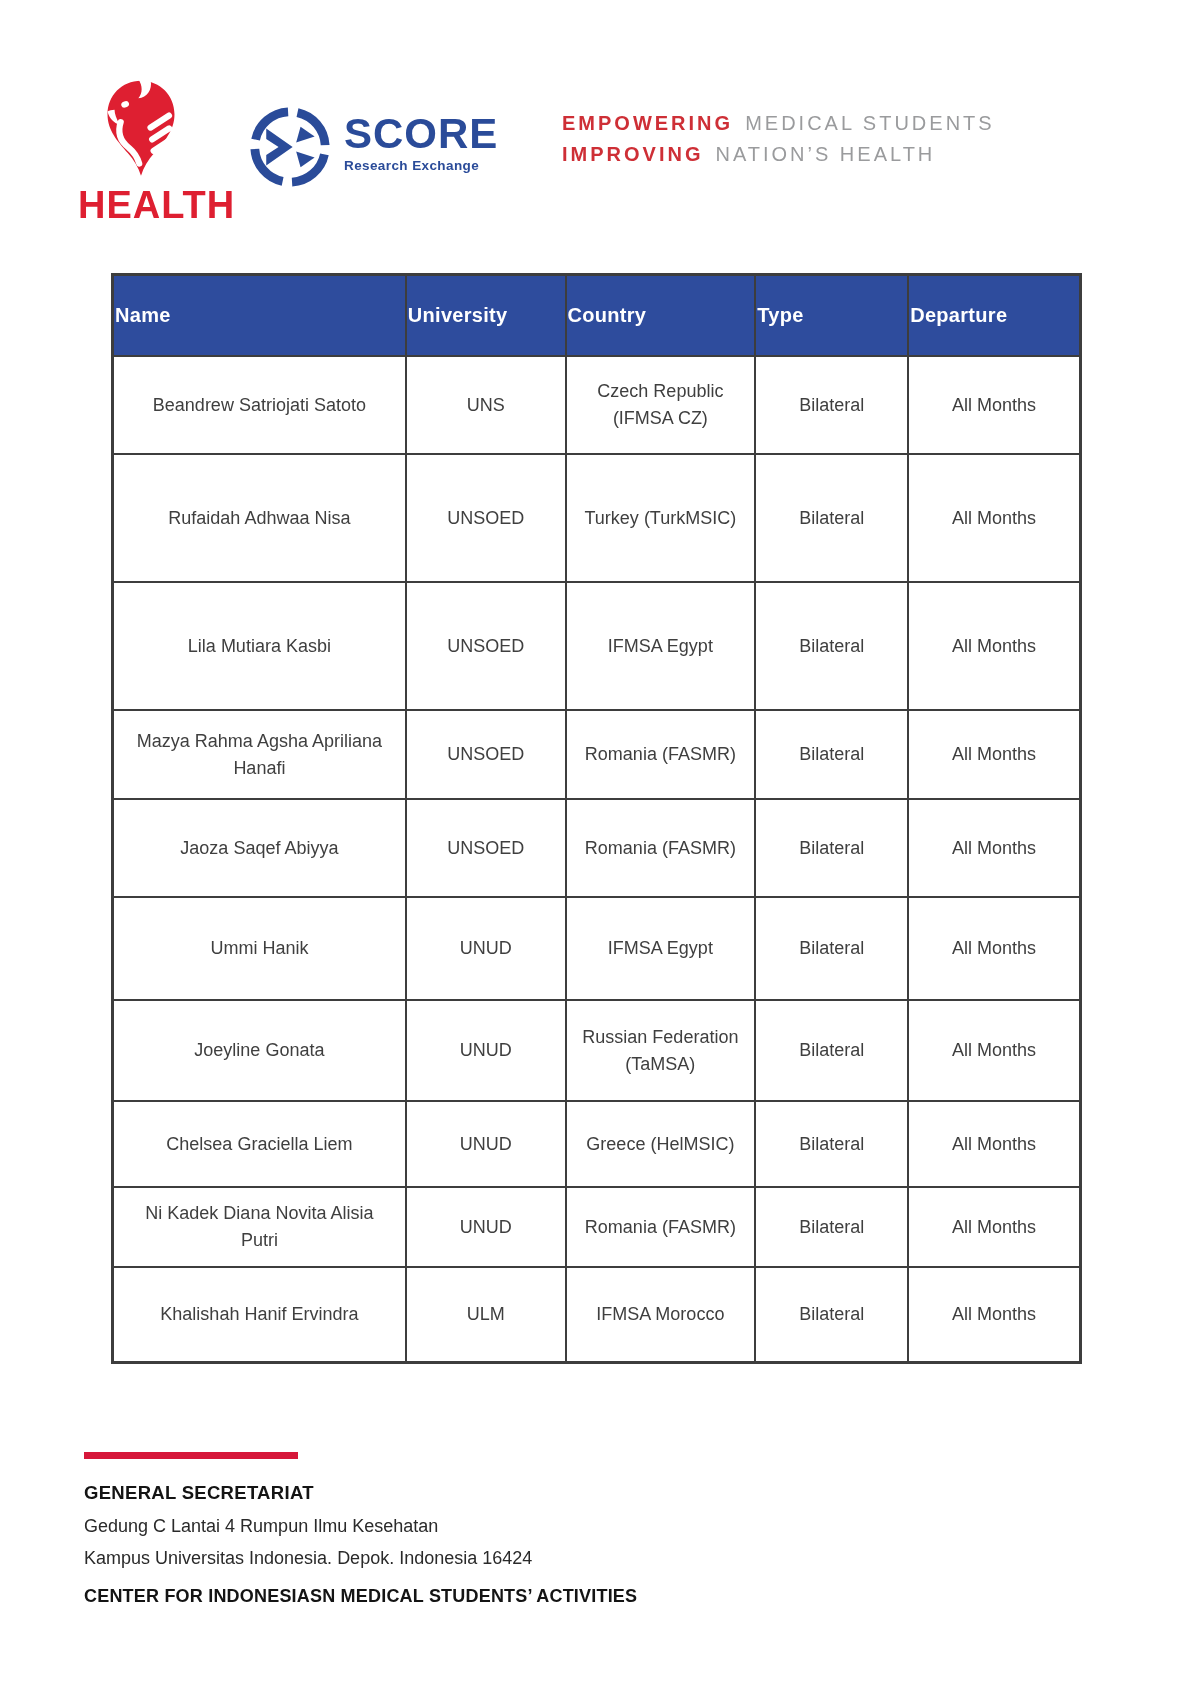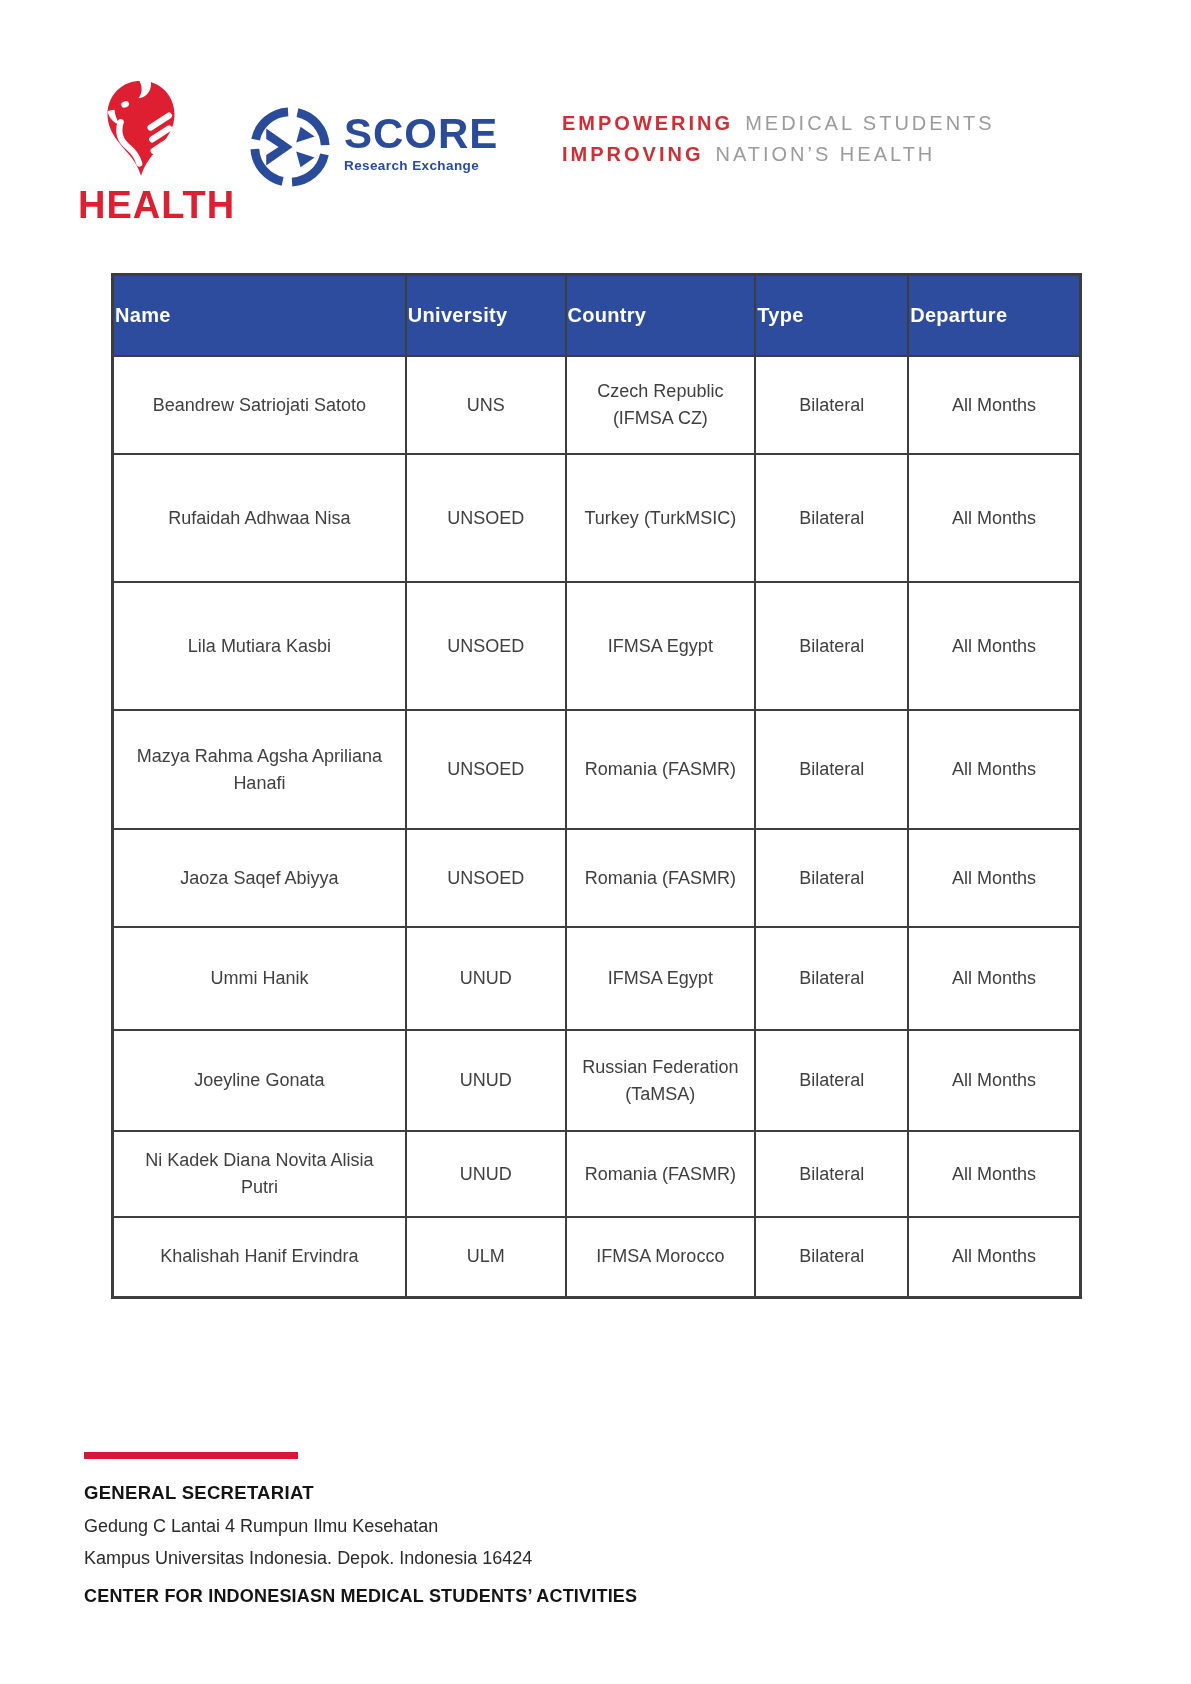--- a/index.html
+++ b/index.html
@@ -51,21 +51,21 @@
   }
   .roster td{
     border:2px solid var(--table-border);
     text-align:center;vertical-align:middle;
     font-size:18px;color:var(--cell-text);line-height:1.5;
     padding:4px 12px;overflow:hidden;
   }
   .roster tbody tr:nth-child(1){height:98px;margin-top:9px;}
   .roster tbody tr:nth-child(2){height:128px;margin-left:15px;}
   .roster tbody tr:nth-child(3){height:128px;}
-  .roster tbody tr:nth-child(4){height:119px;}
+  .roster tbody tr:nth-child(4){height:89px;}
   .roster tbody tr:nth-child(5){height:98px;}
   .roster tbody tr:nth-child(6){height:103px;}
   .roster tbody tr:nth-child(7){height:101px;}
   .roster tbody tr:nth-child(8){height:86px;}
   .roster tbody tr:nth-child(9){height:80px;}
   .roster tbody tr:nth-child(10){height:95px;}
   col.c-name{width:30.3%;} col.c-univ{width:16.5%;} col.c-country{width:19.6%;}
   col.c-type{width:15.8%;} col.c-dep{width:17.8%;}
 
   
@@ -178,20 +178,27 @@
           <td>All Months</td>
         </tr>
         <tr>
           <td>Joeyline Gonata</td>
           <td>UNUD</td>
           <td>Russian Federation (TaMSA)</td>
           <td>Bilateral</td>
           <td>All Months</td>
         </tr>
         <tr>
+          <td>Chelsea Graciella Liem</td>
+          <td>UNUD</td>
+          <td>Greece (HelMSIC)</td>
+          <td>Bilateral</td>
+          <td>All Months</td>
+        </tr>
+        <tr>
           <td>Ni Kadek Diana Novita Alisia Putri</td>
           <td>UNUD</td>
           <td>Romania (FASMR)</td>
           <td>Bilateral</td>
           <td>All Months</td>
         </tr>
         <tr>
           <td>Khalishah Hanif Ervindra</td>
           <td>ULM</td>
           <td>IFMSA Morocco</td>

